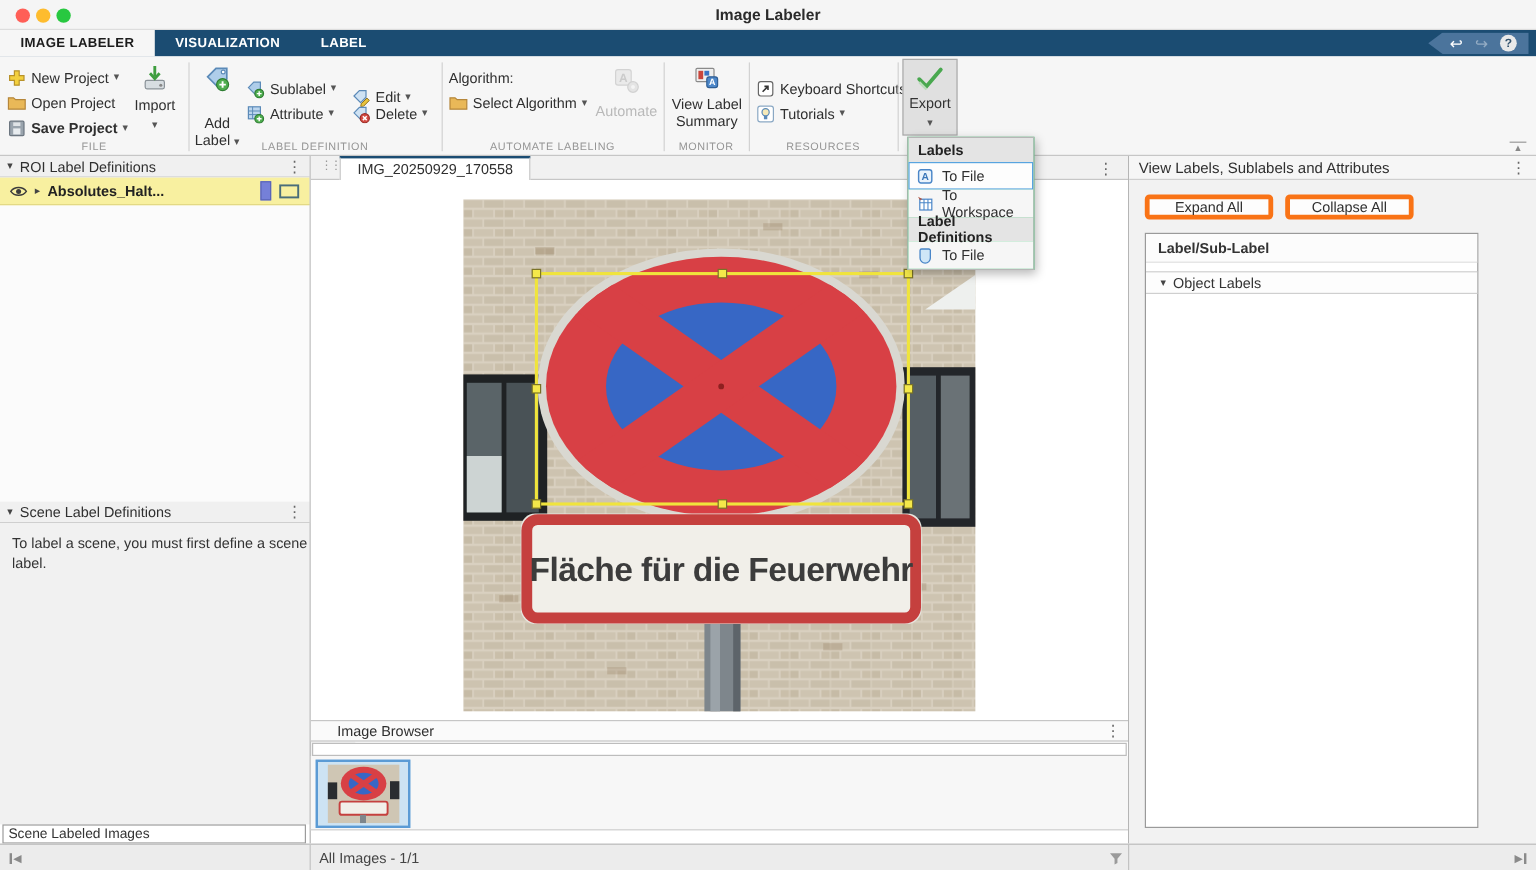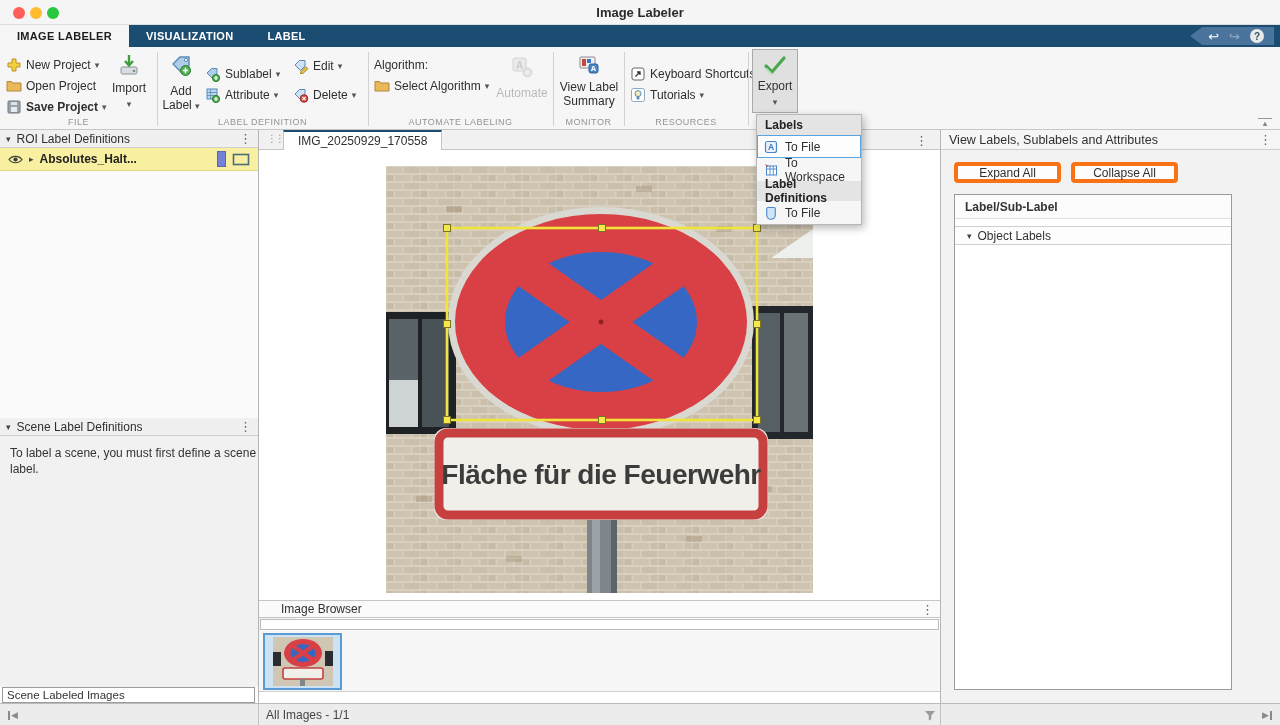--- a/index.html
+++ b/index.html
@@ -147,21 +147,21 @@
     <div class="seclabel" style="left:0;width:157px;">FILE</div>
     <div class="sep" style="left:157px;"></div>
 
     <div class="bigbtn" style="left:160px;top:6px;width:42px;">
       <svg class="i24" viewBox="0 0 24 24">
           <path d="M4 11 L11 4 H20 V13 L13 20 Z" fill="#aecdea" stroke="#5b8ab8" stroke-width="1.4"></path>
           <circle cx="17" cy="7" r="1.6" fill="#fff" stroke="#5b8ab8"></circle>
           <circle cx="16.5" cy="17.5" r="5" fill="#4fae4f" stroke="#2e7d32"></circle>
           <path d="M16.5 14.8v5.4M13.8 17.5h5.4" stroke="#fff" stroke-width="1.6"></path>
         </svg>
-      <span class="lbl" style="margin-top:8px;text-align:right;">Add</span>
+      <span class="lbl" style="margin-top:20px;text-align:right;">Add</span>
       <span class="lbl"><span>Label</span> <span class="dd">▾</span></span>
     </div>
     <div class="sbtn" style="left:205px;top:17px;">
       <svg class="i16" viewBox="0 0 16 16">
           <path d="M2 7 L6.5 2.5 H12 V8 L7.5 12.5 Z" fill="#aecdea" stroke="#5b8ab8"></path>
           <circle cx="11" cy="12" r="3.6" fill="#4fae4f" stroke="#2e7d32"></circle>
           <path d="M11 10v4M9 12h4" stroke="#fff" stroke-width="1.2"></path>
         </svg>
       <span class="lbl">Sublabel</span>
       <span class="dd">▾</span>
@@ -169,21 +169,21 @@
     <div class="sbtn" style="left:205px;top:38px;">
       <svg class="i16" viewBox="0 0 16 16">
           <rect x="2" y="2" width="10" height="10" fill="#bcd6ee" stroke="#5b8ab8"></rect>
           <path d="M2 5.5h10M2 8.5h10M5.5 2v10" stroke="#5b8ab8" stroke-width=".8"></path>
           <circle cx="11" cy="12" r="3.6" fill="#4fae4f" stroke="#2e7d32"></circle>
           <path d="M11 10v4M9 12h4" stroke="#fff" stroke-width="1.2"></path>
         </svg>
       <span class="lbl">Attribute</span>
       <span class="dd">▾</span>
     </div>
-    <div class="sbtn" style="left:293px;top:9px;align-items:center;">
+    <div class="sbtn" style="left:293px;top:24px;align-items:center;">
       <svg class="i16" viewBox="0 0 16 16">
           <path d="M2 7 L6.5 2.5 H12 V8 L7.5 12.5 Z" fill="#cfe2f3" stroke="#5b8ab8"></path>
           <path d="M8 13.5l4.8-4.8 2 2-4.8 4.8-2.4.4z" fill="#e8c33c" stroke="#8a6d1d" stroke-width=".8"></path>
         </svg>
       <span class="lbl">Edit</span>
       <span class="dd">▾</span>
     </div>
     <div class="sbtn" style="left:293px;top:38px;">
       <svg class="i16" viewBox="0 0 16 16">
           <path d="M2 7 L6.5 2.5 H12 V8 L7.5 12.5 Z" fill="#cfe2f3" stroke="#5b8ab8"></path>

